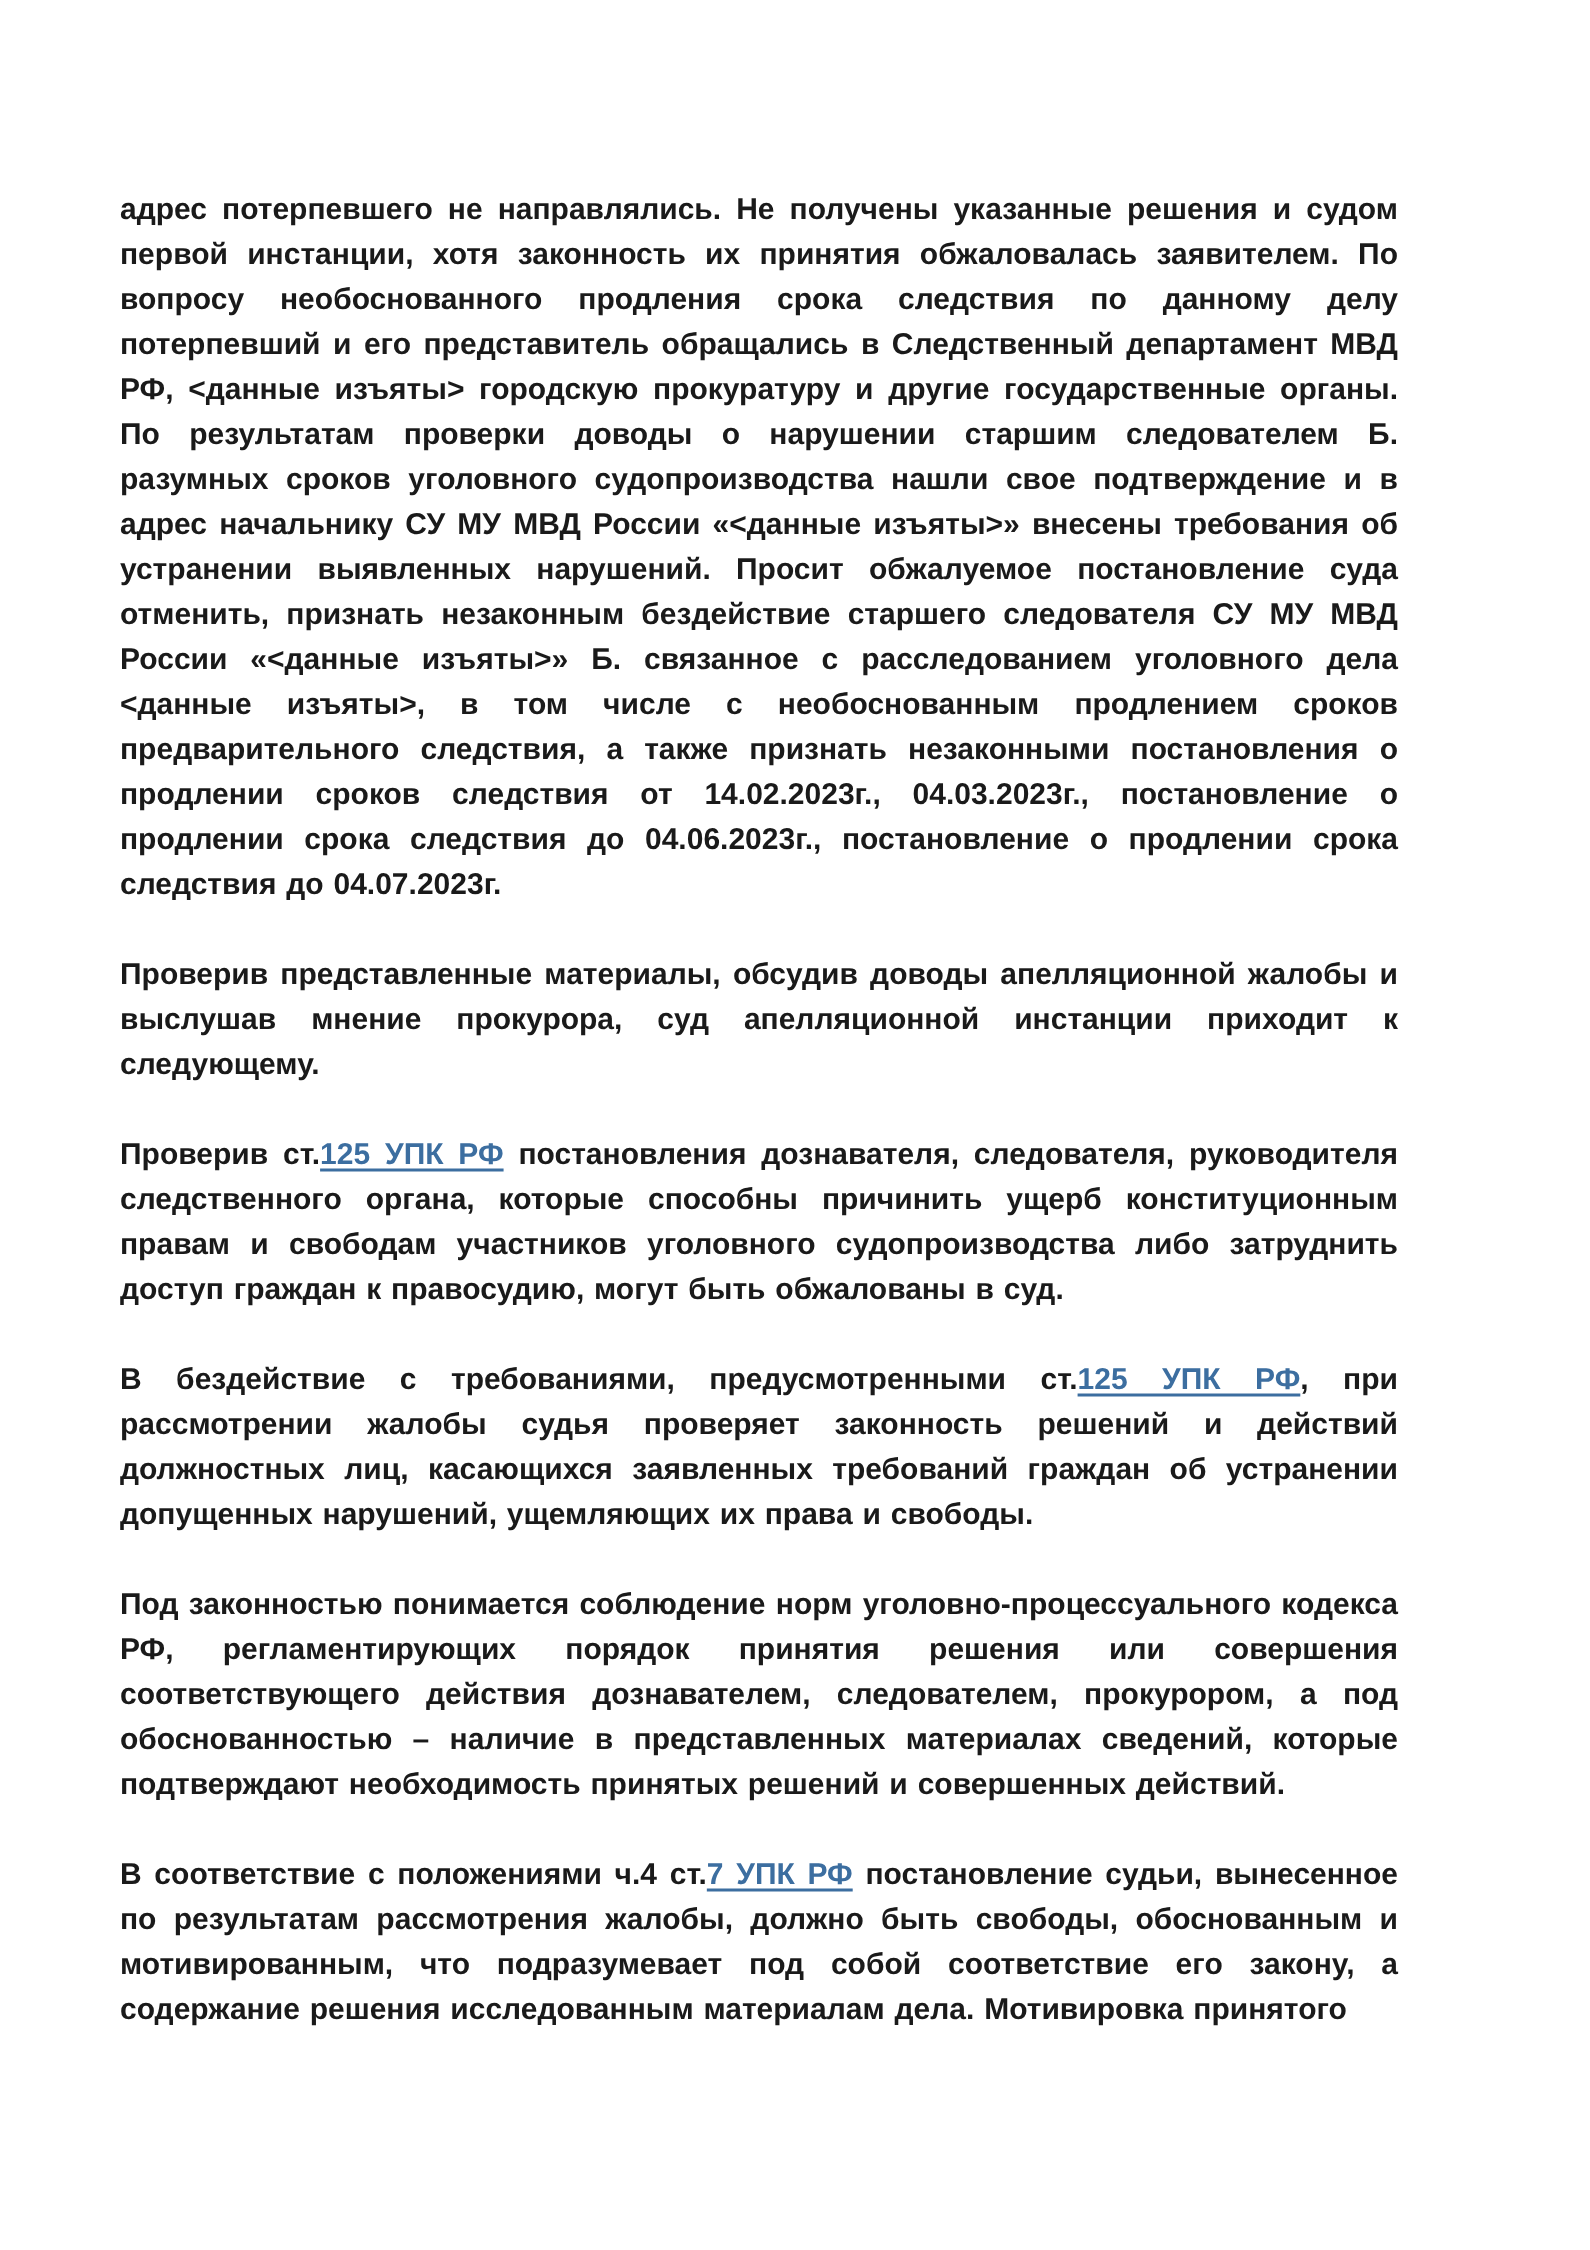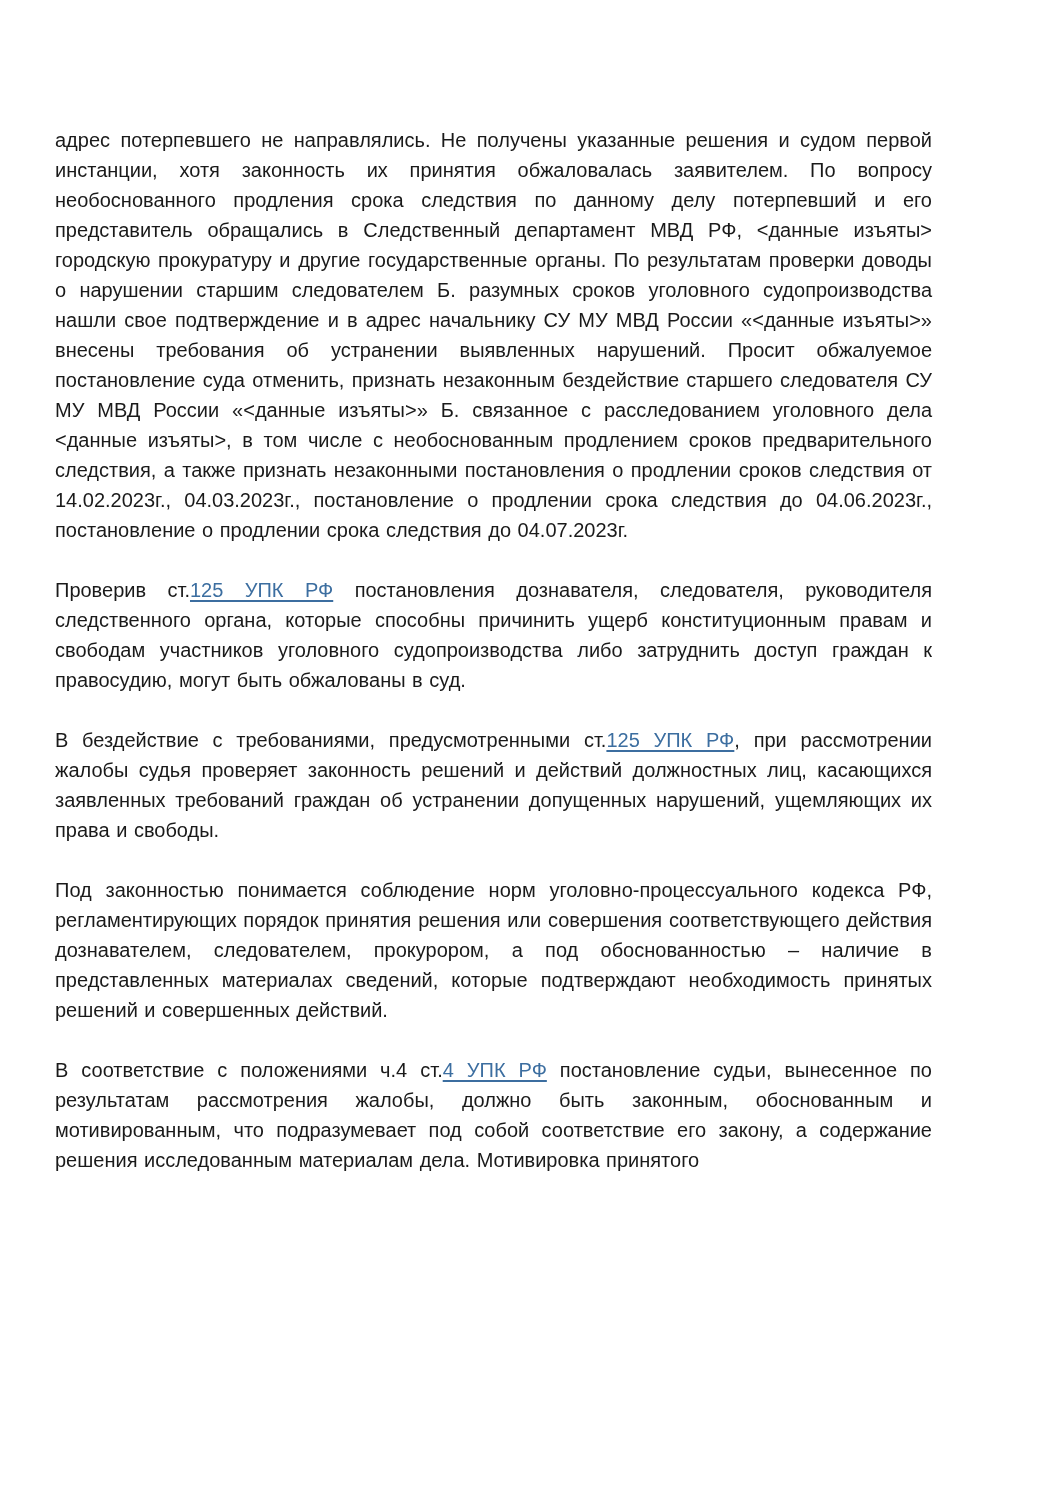--- a/index.html
+++ b/index.html
@@ -16,21 +16,22 @@
     width: 1060px;
     height: 1500px;
     background: var(--background);
     color: var(--text);
     font-family: "Liberation Sans", "DejaVu Sans", sans-serif;
     overflow: hidden;
   }
   .page {
     width: 1060px;
     height: 1500px;
-    padding: 125px 128px 0 55px;
+    padding: 125px 128px 0 80px;
+    font-weight: bold;
   }
   .doc-body p {
     margin: 0 0 30px 0;
     font-size: 20px;
     line-height: 30px;
     text-align: justify;
     word-spacing: 1px;
   }
   .doc-body p:last-child { margin-bottom: 0; }
   a.statute-link {
@@ -41,23 +42,24 @@
   }
 </style>
 </head>
 <body>
 
 <div class="page">
   <div class="doc-body">
 
     <p><span>адрес потерпевшего не направлялись. Не получены указанные решения и судом первой инстанции, хотя законность их принятия обжаловалась заявителем. По вопросу необоснованного продления срока следствия по данному делу потерпевший и его представитель обращались в Следственный департамент МВД РФ, &lt;данные изъяты&gt; городскую прокуратуру и другие государственные органы. По результатам проверки доводы о нарушении старшим следователем Б. разумных сроков уголовного судопроизводства нашли свое подтверждение и в адрес начальнику СУ МУ МВД России «&lt;данные изъяты&gt;» внесены требования об устранении выявленных нарушений. Просит обжалуемое постановление суда отменить, признать незаконным бездействие старшего следователя СУ МУ МВД России «&lt;данные изъяты&gt;» Б. связанное с расследованием уголовного дела &lt;данные изъяты&gt;, в том числе с необоснованным продлением сроков предварительного следствия, а также признать незаконными постановления о продлении сроков следствия от 14.02.2023г., 04.03.2023г., постановление о продлении срока следствия до 04.06.2023г., постановление о продлении срока следствия до 04.07.2023г.</span></p>
 
+    <p><span>Проверив представленные материалы, обсудив доводы апелляционной жалобы и выслушав мнение прокурора, суд апелляционной инстанции приходит к следующему.</span></p>
 
     <p><span>Проверив ст.</span><a class="statute-link">125 УПК РФ</a><span> постановления дознавателя, следователя, руководителя следственного органа, которые способны причинить ущерб конституционным правам и свободам участников уголовного судопроизводства либо затруднить доступ граждан к правосудию, могут быть обжалованы в суд.</span></p>
 
     <p><span>В бездействие с требованиями, предусмотренными ст.</span><a class="statute-link">125 УПК РФ</a><span>, при рассмотрении жалобы судья проверяет законность решений и действий должностных лиц, касающихся заявленных требований граждан об устранении допущенных нарушений, ущемляющих их права и свободы.</span></p>
 
     <p><span>Под законностью понимается соблюдение норм уголовно-процессуального кодекса РФ, регламентирующих порядок принятия решения или совершения соответствующего действия дознавателем, следователем, прокурором, а под обоснованностью – наличие в представленных материалах сведений, которые подтверждают необходимость принятых решений и совершенных действий.</span></p>
 
-    <p><span>В соответствие с положениями ч.4 ст.</span><a class="statute-link">4 УПК РФ</a><span> постановление судьи, вынесенное по результатам рассмотрения жалобы, должно быть законным, обоснованным и мотивированным, что подразумевает под собой соответствие его закону, а содержание решения исследованным материалам дела. Мотивировка принятого</span></p>
+    <p><span>В соответствие с положениями ч.4 ст.</span><a class="statute-link">7 УПК РФ</a><span> постановление судьи, вынесенное по результатам рассмотрения жалобы, должно быть свободы, обоснованным и мотивированным, что подразумевает под собой соответствие его закону, а содержание решения исследованным материалам дела. Мотивировка принятого</span></p>
 
   </div>
 </div>
 
 </body></html>

